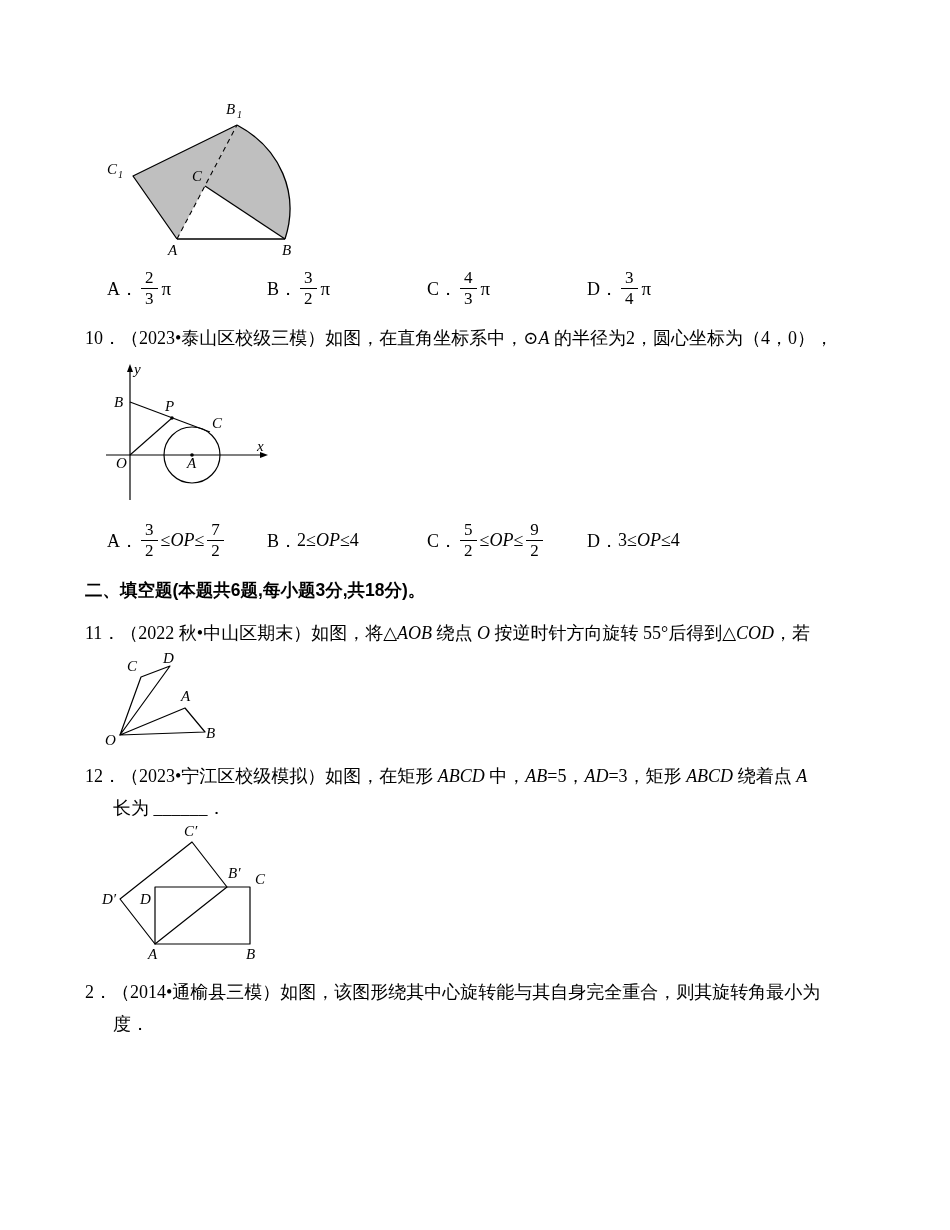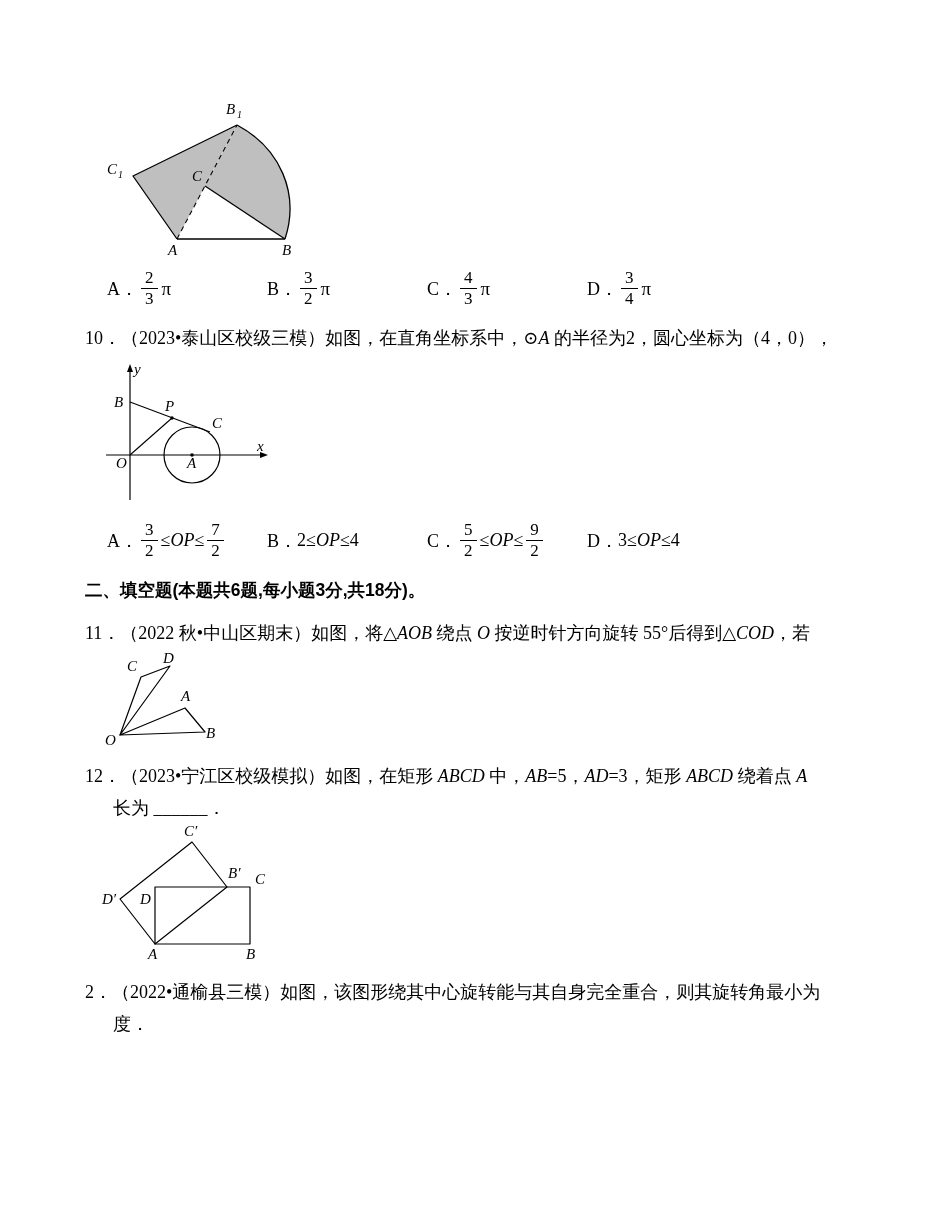--- a/index.html
+++ b/index.html
@@ -175,17 +175,17 @@
     <text class="flabel" x="84" y="12">C′</text>
     <text class="flabel" x="128" y="54">B′</text>
     <text class="flabel" x="155" y="60">C</text>
     <text class="flabel" x="2" y="80">D′</text>
     <text class="flabel" x="40" y="80">D</text>
     <text class="flabel" x="48" y="135">A</text>
     <text class="flabel" x="146" y="135">B</text>
   </svg>
 
   <div class="para">
-    <div class="line"><span class="qnum">2．</span><span><span>（2022•通榆县三模）如图，该图形绕其中心旋转能与其自身完全重合，则其旋转角最小为</span></span></div>
+    <div class="line"><span class="qnum">2．</span><span><span>（2014•通榆县三模）如图，该图形绕其中心旋转能与其自身完全重合，则其旋转角最小为</span></span></div>
     <div class="line cont"><span>度．</span></div>
   </div>
 
 </div>
 
 </body></html>

